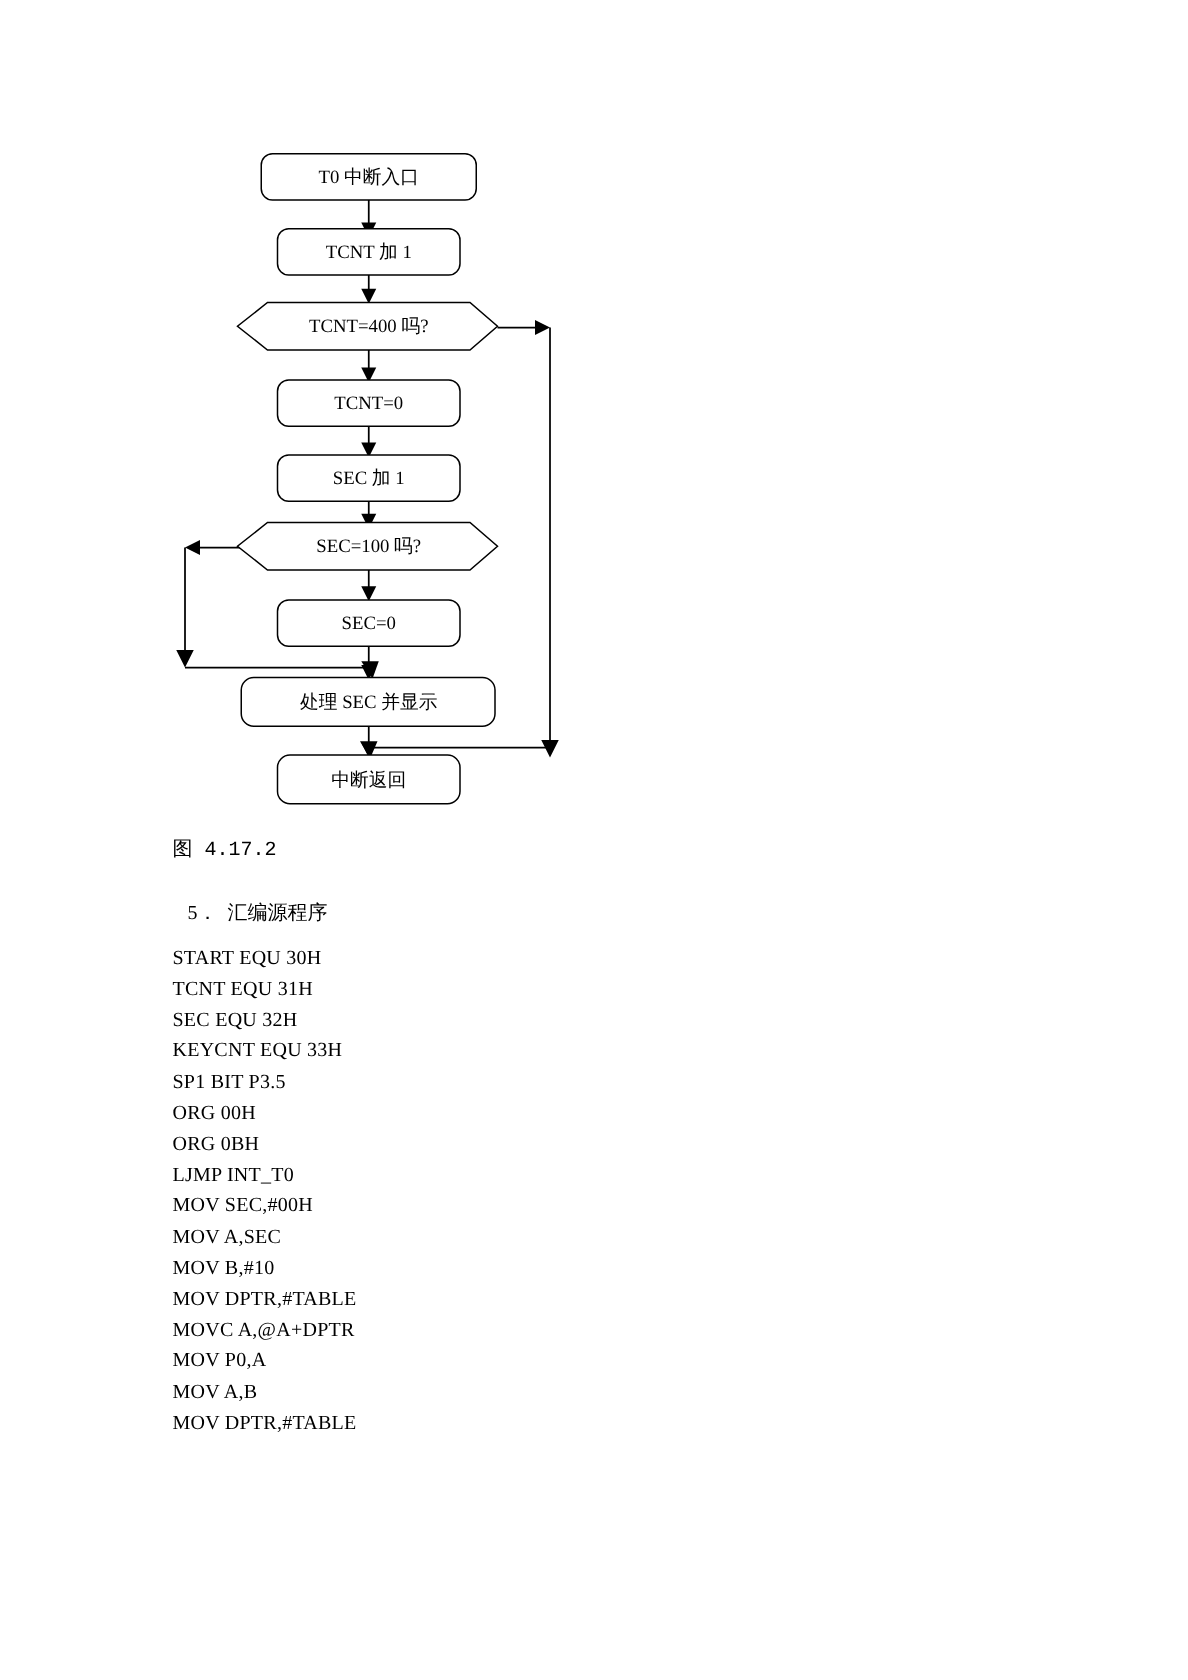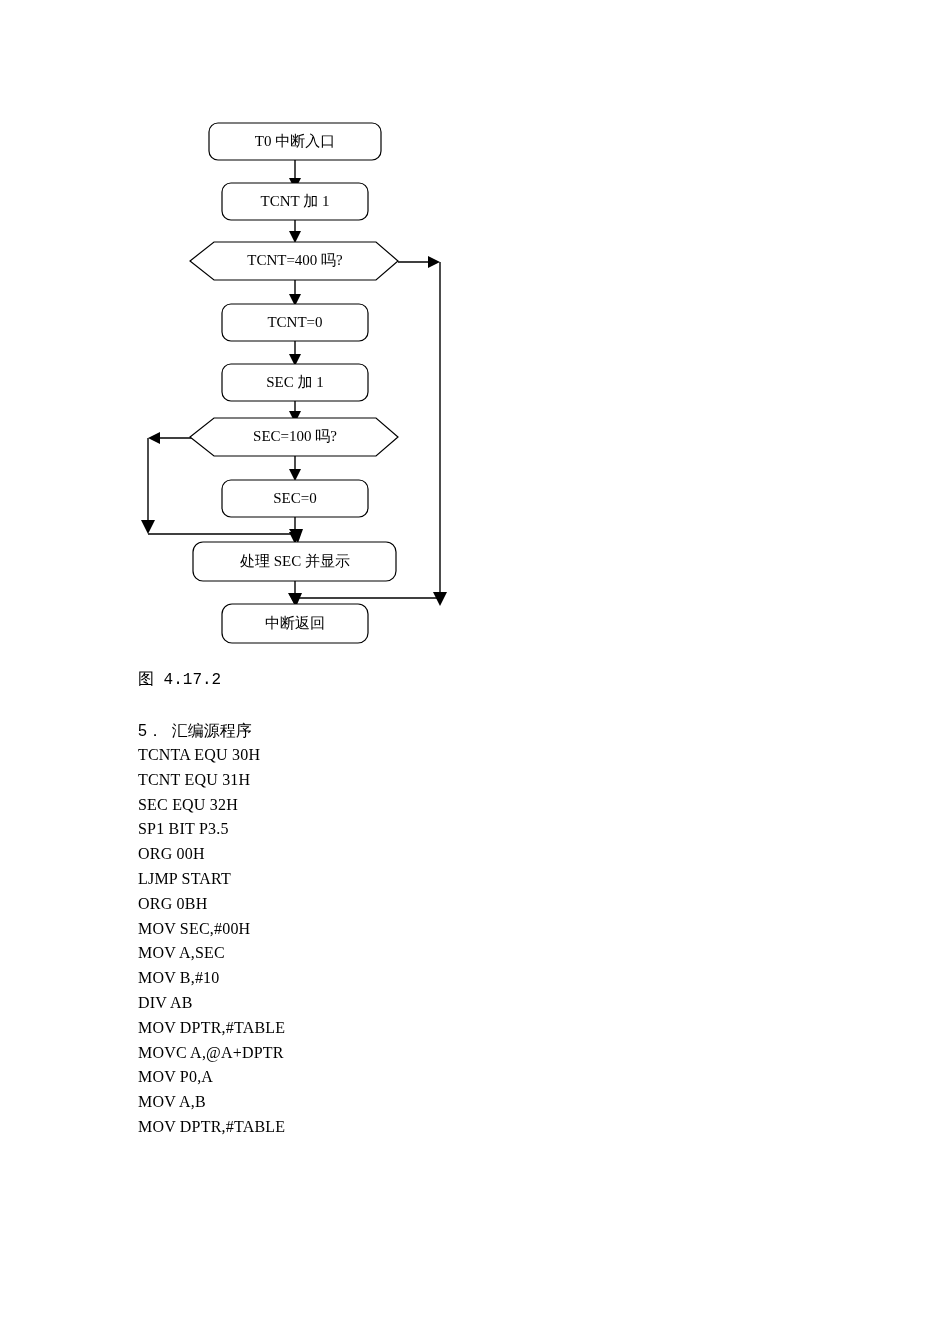--- a/index.html
+++ b/index.html
@@ -61,24 +61,24 @@
     width: 700px;
   }
   .fig-caption {
     font-family: Liberation Mono, monospace;
     font-size: 16px;
     line-height: 25px;
     margin: 0 0 25px 0;
     white-space: pre;
   }
   .section-heading {
-    font-family: Liberation Sans, sans-serif;
+    font-family: Liberation Serif, serif;
     font-size: 16px;
     line-height: 25px;
-    margin: 0;
+    margin: 12px;
     white-space: pre;
   }
   .code-list {
     list-style: none;
     margin: 0;
     padding: 0;
   }
   .code-line {
     font-family: "Liberation Serif", "DejaVu Serif", serif;
     font-size: 16px;
@@ -164,31 +164,31 @@
     </svg>
   </div>
 
   <div class="text-block">
 
     <p class="fig-caption">图 4.17.2</p>
 
     <p class="section-heading">5．  汇编源程序</p>
 
     <ol class="code-list">
-      <li class="code-line">TCNTA EQU 30H</li>
+      <li class="code-line">START EQU 30H</li>
       <li class="code-line">TCNT EQU 31H</li>
       <li class="code-line">SEC EQU 32H</li>
+      <li class="code-line">KEYCNT EQU 33H</li>
       <li class="code-line">SP1 BIT P3.5</li>
       <li class="code-line">ORG 00H</li>
-      <li class="code-line">LJMP START</li>
       <li class="code-line">ORG 0BH</li>
+      <li class="code-line">LJMP INT_T0</li>
       <li class="code-line">MOV SEC,#00H</li>
       <li class="code-line">MOV A,SEC</li>
       <li class="code-line">MOV B,#10</li>
-      <li class="code-line">DIV AB</li>
       <li class="code-line">MOV DPTR,#TABLE</li>
       <li class="code-line">MOVC A,@A+DPTR</li>
       <li class="code-line">MOV P0,A</li>
       <li class="code-line">MOV A,B</li>
       <li class="code-line">MOV DPTR,#TABLE</li>
     </ol>
 
   </div>
 
 </div>

